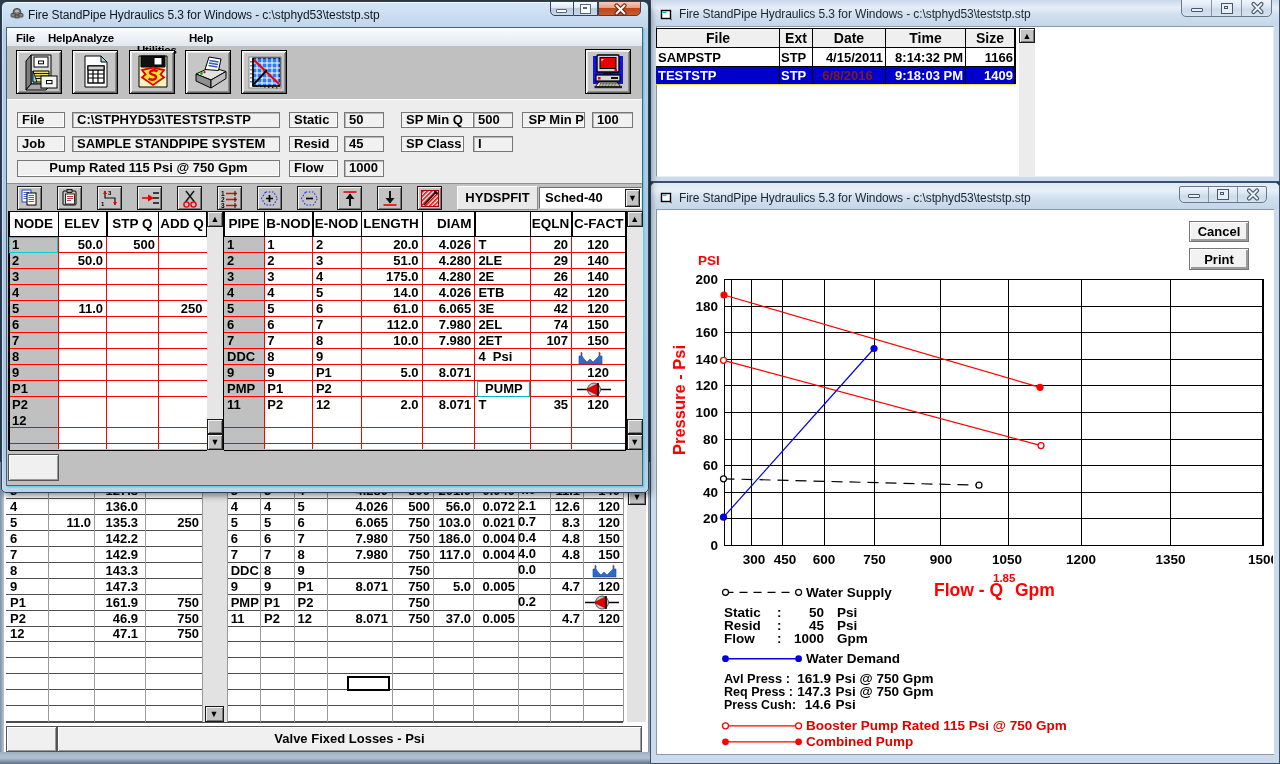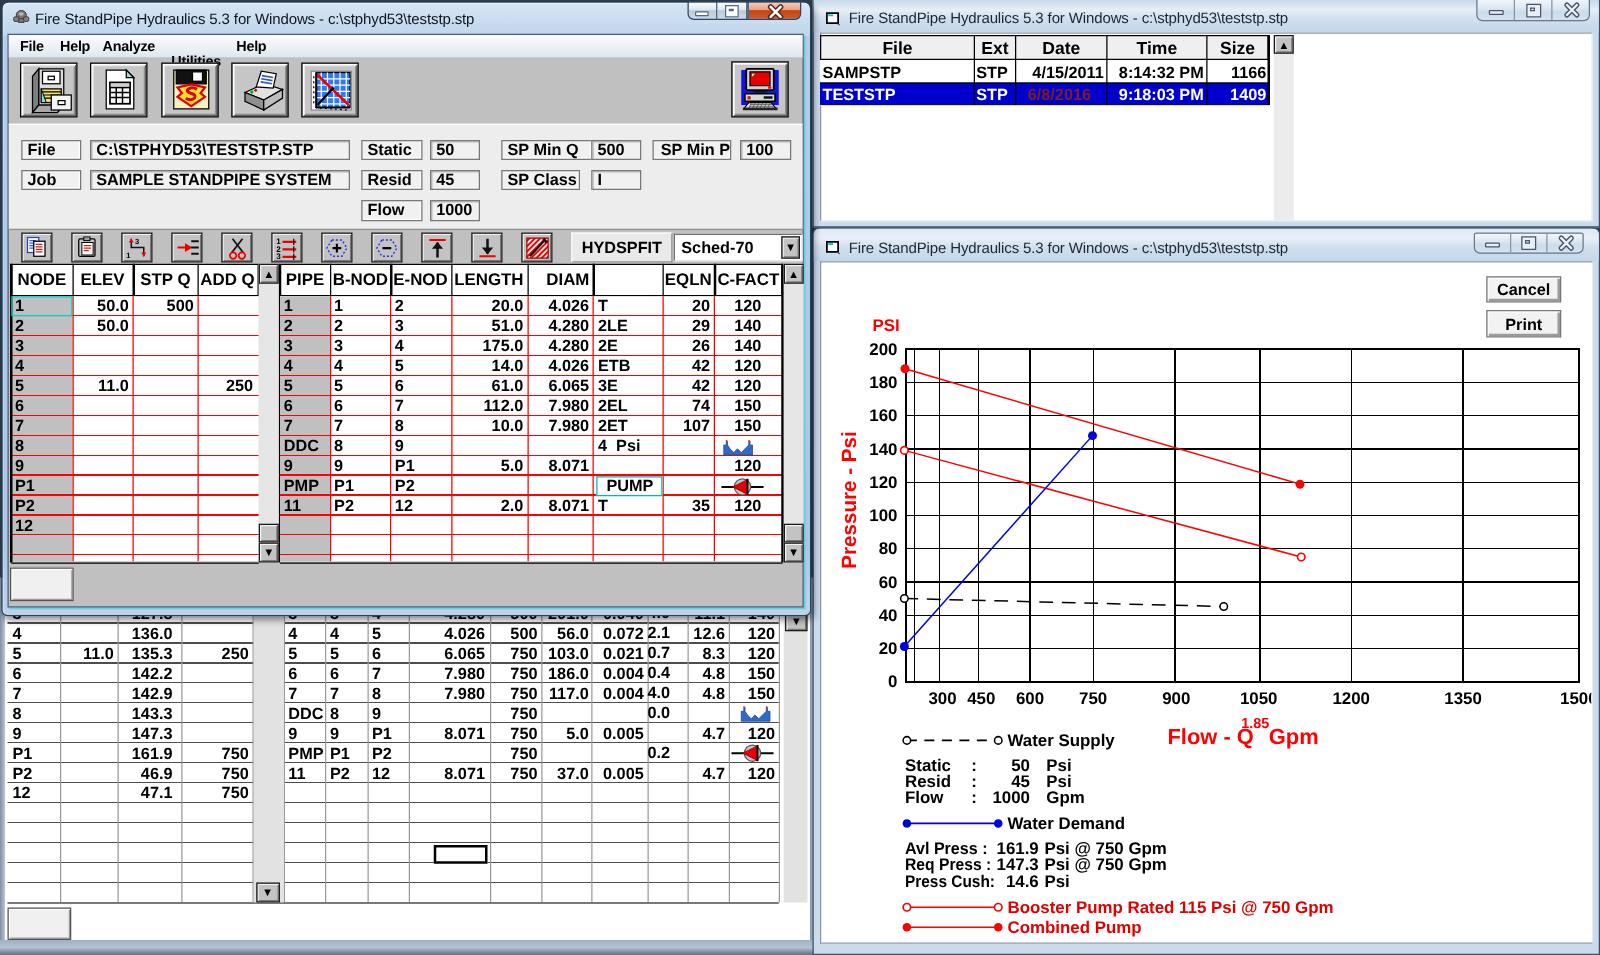--- a/index.html
+++ b/index.html
@@ -77,20 +77,21 @@
     </svg>
 
  <div class="abs" style="left:346.6px;top:214.3px;width:43.5px;height:15.2px;border:2px solid #000;background:#fff;"></div>
 
  <div class="abs scrl" style="left:627px;top:0;width:19px;height:260px;"></div>
  <div class="abs sbtn arr" style="left:628px;top:27px;width:18px;height:16px;">▼</div>
 
  <div class="abs" style="left:6px;top:260.2px;width:617px;height:1px;background:#4d4d4d;"></div>
 
  <div class="abs raised" style="left:6px;top:264px;width:51px;height:26px;"></div>
+ <div class="abs raised" style="left:57px;top:264px;width:585px;height:26px;font:700 13px/24px 'Liberation Sans',sans-serif;text-align:center;">Valve Fixed Losses - Psi</div>
 
  <div class="abs" style="left:0;top:0;width:4px;height:302px;background:linear-gradient(90deg,#7f8fa4,#b9c6d6);"></div>
  <div class="abs" style="left:648px;top:0;width:12px;height:302px;background:linear-gradient(90deg,#8b99ac,#aab8ca 40%,#5e6e84 85%,#8291a5);"></div>
  <div class="abs" style="left:0;top:290px;width:660px;height:12px;background:linear-gradient(180deg,#9fb0c4,#b4c2d2 50%,#5e6e84);"></div>
 </div>
 
 <div class="abs" id="wtr" style="left:650px;top:0;width:630px;height:182px;background:#ccdbec;border:1px solid #38506b;border-top:none;">
 
  <div class="abs" style="left:0;top:0;width:628px;height:26px;background:linear-gradient(180deg,#c8d8ea,#e6eef7 30%,#d2e0ef 55%,#c4d6e9);"></div>
  <svg class="abs" style="left:8px;top:8px;" width="14" height="13" viewBox="0 0 14 13">
@@ -332,21 +333,21 @@
           <path d="M17.5 3.5 L25.5 11.5 M25.5 3.5 L17.5 11.5" stroke="#fdfdfd" stroke-width="2"></path>
         </g>
       </svg>
     </div>
 
  <div class="abs" style="left:6px;top:27px;width:637px;height:459px;background:#c0c0c0;border:1px solid #46627f;box-shadow:1.5px 1.5px 0 #66cfe2;"></div>
 
  <div class="abs" style="left:7px;top:28px;width:635px;height:19px;background:linear-gradient(180deg,#fbfcfd,#e9eef4 70%,#dfe6ed);border-bottom:1px solid #b9c1cb;"></div>
  <div class="abs" style="left:16px;top:31px;font:700 11.5px/14px 'Liberation Sans',sans-serif;letter-spacing:-0.2px;">File</div>
  <div class="abs" style="left:48px;top:31px;font:700 11.5px/14px 'Liberation Sans',sans-serif;letter-spacing:-0.2px;">Help</div>
- <div class="abs" style="left:82px;top:31px;font:700 11.5px/14px 'Liberation Sans',sans-serif;letter-spacing:-0.2px;">Analyze</div>
+ <div class="abs" style="left:72px;top:31px;font:700 11.5px/14px 'Liberation Sans',sans-serif;letter-spacing:-0.2px;">Analyze</div>
  <div class="abs" style="left:137px;top:31px;font:700 11.5px/14px 'Liberation Sans',sans-serif;letter-spacing:-0.2px;margin-top:12px;">Utilities</div>
  <div class="abs" style="left:189px;top:31px;font:700 11.5px/14px 'Liberation Sans',sans-serif;letter-spacing:-0.2px;">Help</div>
 
  <div class="abs tbtn" style="left:15.7px;top:50px;width:46px;height:44px;">
   <svg class="abs" style="left:3px;top:2px;" width="40" height="40" viewBox="0 0 40 40">
         <path d="M11 2 L31 2 L31 31 L11 31 Z" fill="#dcdcdc" stroke="#000"></path>
         <path d="M11 2 L6 8 L6 37 L11 31 Z" fill="#7e7e7e" stroke="#000"></path>
         <path d="M6 37 L26 37 L31 31 L11 31 Z" fill="#a8a8a8" stroke="#000"></path>
         <rect x="14" y="4" width="14" height="10" fill="#fff" stroke="#000"></rect>
         <rect x="18.5" y="8" width="5" height="2.8" fill="#fff" stroke="#000"></rect>
@@ -412,20 +413,21 @@
         <path d="M10 29.5 L28 29.5 M9.5 31 L29 31 M11 28.6 L9 32.8 M14 28.6 L12 32.8 M17 28.6 L15 32.8 M20 28.6 L18 32.8 M23 28.6 L21 32.8 M26 28.6 L24 32.8" stroke="#555" stroke-width="0.7"></path>
         <rect x="4.5" y="32" width="27.5" height="2.2" fill="#222"></rect>
       </svg>
  </div>
 
  <div class="abs" style="left:7px;top:99px;width:635px;height:85px;background:#ededed;border-top:1px solid #fdfdfd;border-bottom:1px solid #909090;"></div>
  <div class="abs lbl" style="left:17px;top:112px;width:48px;height:16px;">File</div>
  <div class="abs fld" style="left:72px;top:112px;width:208px;height:16px;">C:\STPHYD53\TESTSTP.STP</div>
  <div class="abs lbl" style="left:17px;top:136px;width:48px;height:16px;">Job</div>
  <div class="abs fld" style="left:72px;top:136px;width:208px;height:16px;">SAMPLE STANDPIPE SYSTEM</div>
+ <div class="abs lbl" style="left:17px;top:160px;width:263px;height:17px;text-align:center;padding-left:0;">Pump Rated 115 Psi @ 750 Gpm</div>
  <div class="abs lbl" style="left:289px;top:112px;width:49px;height:16px;">Static</div>
  <div class="abs fld" style="left:344px;top:112px;width:40px;height:16px;">50</div>
  <div class="abs lbl" style="left:289px;top:136px;width:49px;height:16px;">Resid</div>
  <div class="abs fld" style="left:344px;top:136px;width:40px;height:16px;">45</div>
  <div class="abs lbl" style="left:289px;top:160px;width:49px;height:17px;">Flow</div>
  <div class="abs fld" style="left:344px;top:160px;width:40px;height:17px;">1000</div>
  <div class="abs lbl" style="left:401px;top:112px;width:73px;height:16px;">SP Min Q</div>
  <div class="abs fld" style="left:473px;top:112px;width:40px;height:16px;">500</div>
  <div class="abs lbl" style="left:401px;top:136px;width:63px;height:16px;">SP Class</div>
  <div class="abs fld" style="left:473px;top:136px;width:40px;height:16px;">I</div>
@@ -514,21 +516,21 @@
             <rect width="3" height="3" fill="#fff"></rect>
             <rect width="1.6" height="3" fill="#e00"></rect>
           </pattern>
         </defs>
         <rect x="1.5" y="1.5" width="17" height="16" fill="url(#hat)" stroke="#a00" stroke-width="1"></rect>
         <path d="M4 16 L16 3" stroke="#111" stroke-width="1.6"></path>
         <path d="M14.5 2 L17.5 5" stroke="#111" stroke-width="2.2"></path>
       </svg>
     </div>
  <div class="abs" style="left:457px;top:186px;width:81px;height:24px;background:#e9e9e9;border:1px solid;border-color:#fbfbfb #8c8c8c #8c8c8c #fbfbfb;font:700 13px/22px 'Liberation Sans',sans-serif;text-align:center;">HYDSPFIT</div>
- <div class="abs" style="left:539px;top:187px;width:103px;height:22px;background:#fff;border:1px solid;border-color:#707070 #e8e8e8 #e8e8e8 #707070;font:700 13px/20px 'Liberation Sans',sans-serif;padding-left:5px;">Sched-70</div>
+ <div class="abs" style="left:539px;top:187px;width:103px;height:22px;background:#fff;border:1px solid;border-color:#707070 #e8e8e8 #e8e8e8 #707070;font:700 13px/20px 'Liberation Sans',sans-serif;padding-left:5px;">Sched-40</div>
  <div class="abs sbtn arr" style="left:625px;top:189px;width:15px;height:18px;line-height:17px;">▼</div>
 
  <div class="abs" style="left:9px;top:211px;width:197.5px;height:25.9px;background:#fff;border:1.4px solid #000;"></div>
  <div class="abs hdr" style="left:9px;top:212px;width:49px;">NODE</div>
  <div class="abs hdr" style="left:58px;top:212px;width:48px;">ELEV</div>
  <div class="abs hdr" style="left:106.3px;top:212px;width:52px;">STP Q</div>
  <div class="abs hdr" style="left:158px;top:212px;width:48px;">ADD Q</div>
  <div class="abs" style="left:57.5px;top:211px;width:1.4px;height:25.9px;background:#000;"></div>
  <div class="abs" style="left:106.3px;top:211px;width:1.4px;height:25.9px;background:#000;"></div>
  <div class="abs" style="left:158px;top:211px;width:1.4px;height:25.9px;background:#000;"></div>

